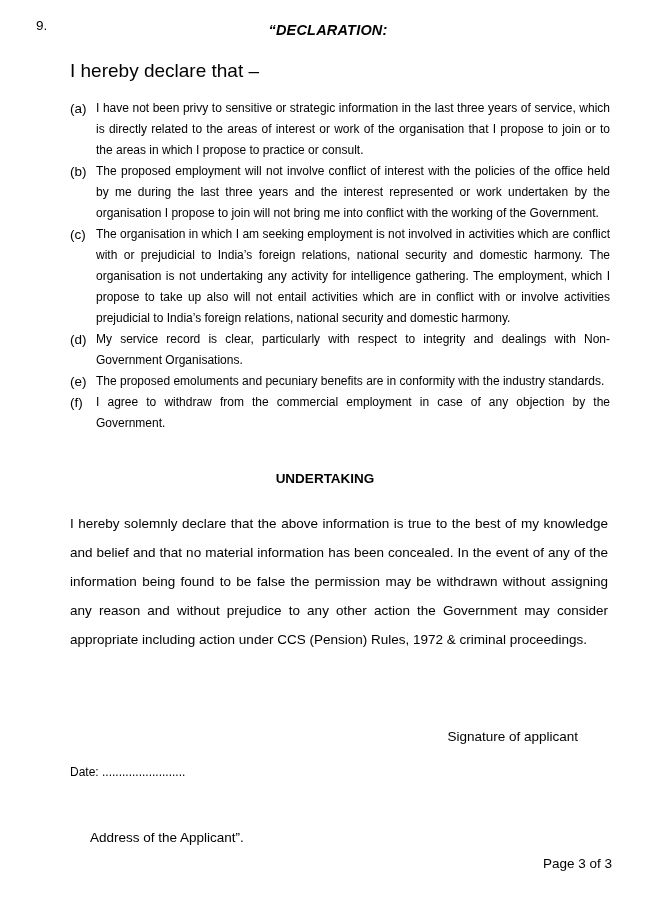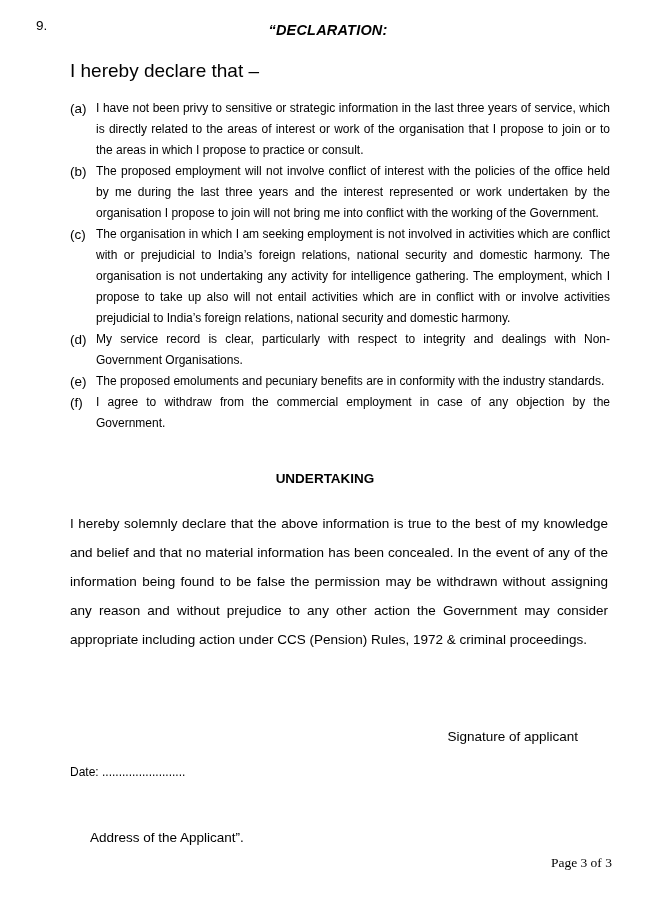--- a/index.html
+++ b/index.html
@@ -90,21 +90,20 @@
   }
   .address-line {
     margin: 47px 0 0 52px;
     font-size: 13.5px;
   }
   .page-footer {
     position: absolute;
     right: 38px;
     bottom: 27px;
     font-size: 13.5px;
-    font-family: Liberation Serif, serif;
   }
 </style>
 </head>
 <body>
 
 <div class="page">
 
   <div class="item-number">9.</div>
 
   <div class="doc-title">“DECLARATION:</div>

